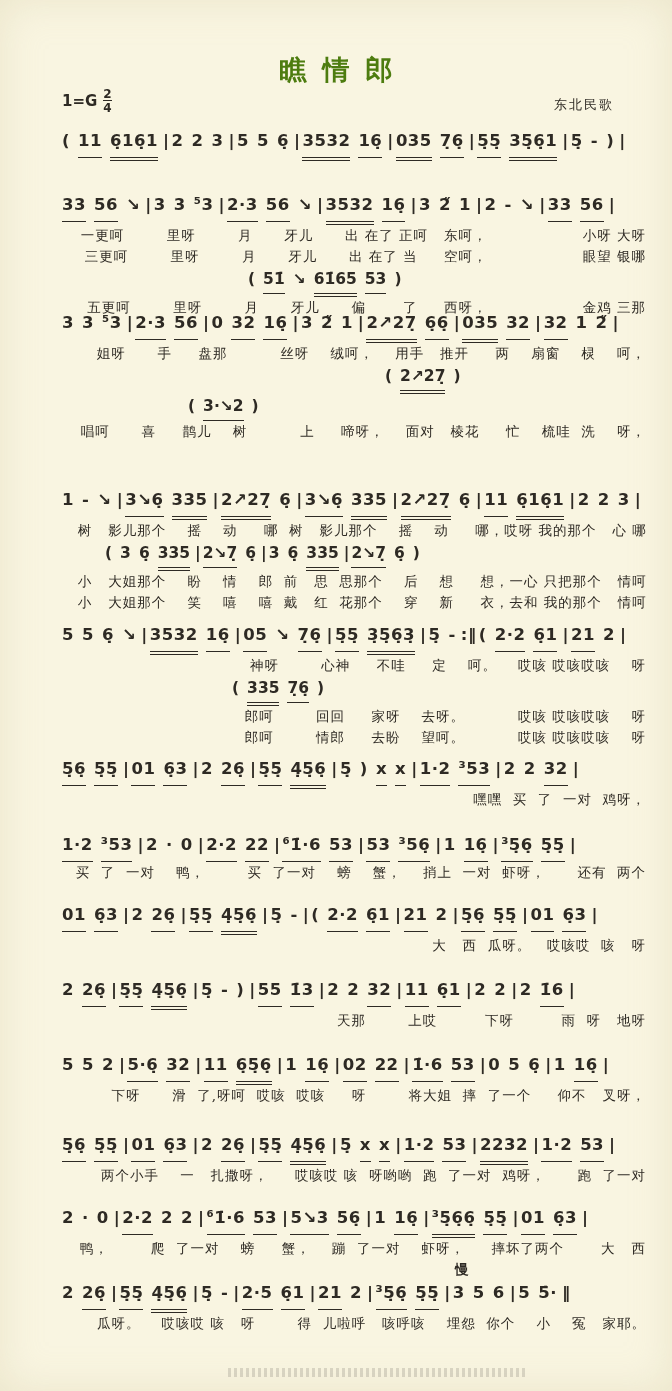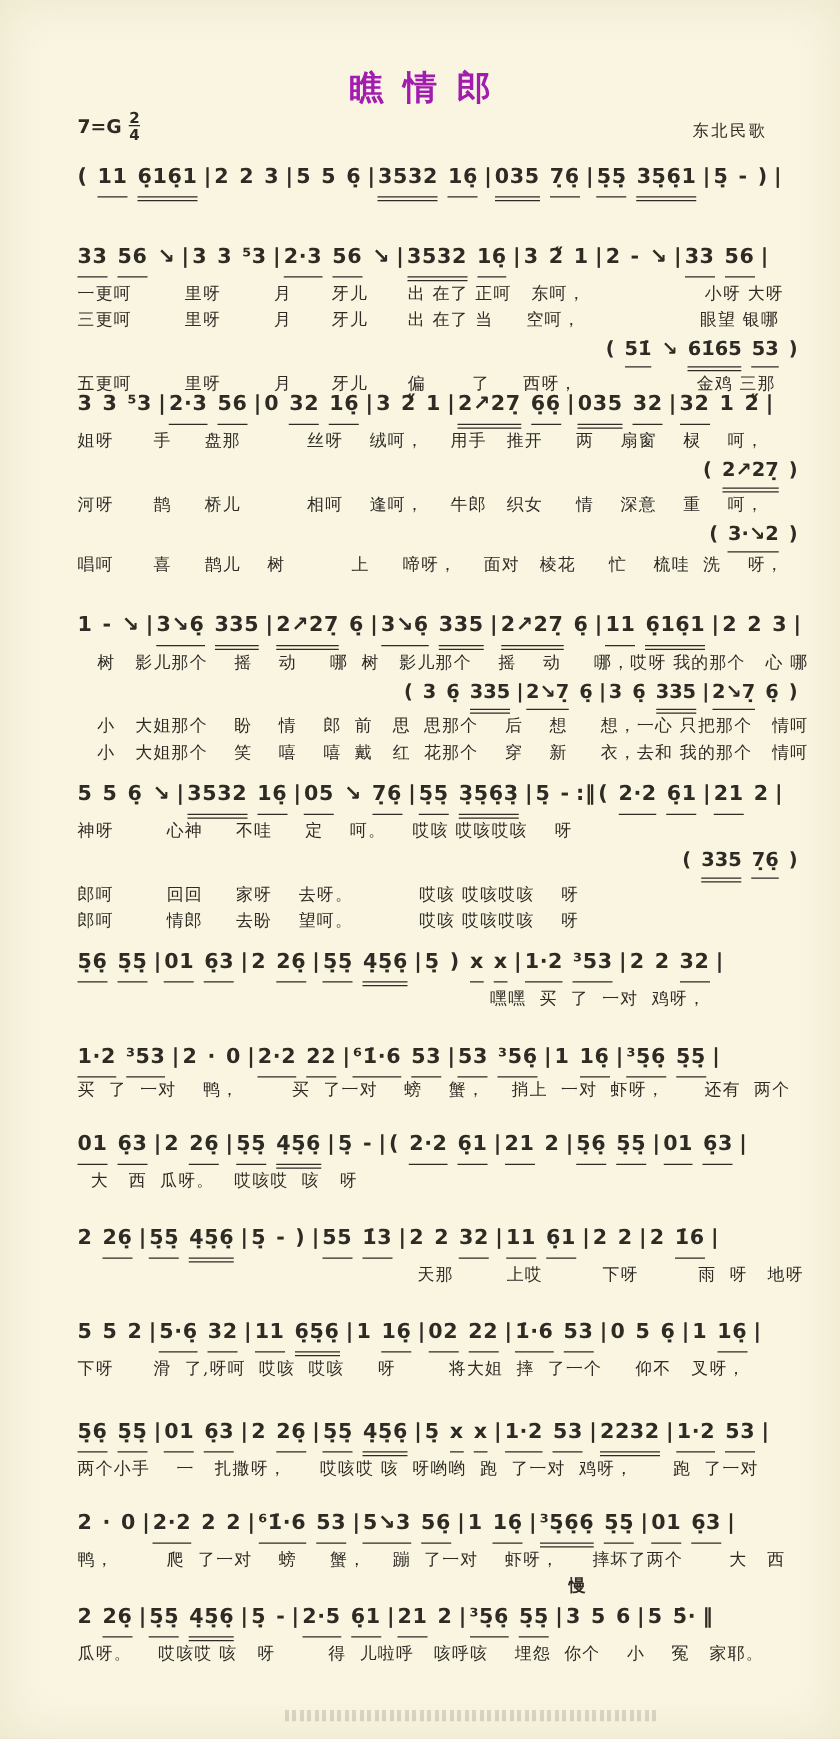--- a/index.html
+++ b/index.html
@@ -13,40 +13,40 @@
           font-weight:bold;font-size:15px;display:flex;align-items:center;gap:6px;}
   .frac{display:inline-flex;flex-direction:column;align-items:center;font-size:12px;line-height:1;}
   .frac .den{border-top:1.4px solid #2e2a24;padding-top:1px;}
   .source{position:absolute;top:96px;right:58px;font-size:13px;letter-spacing:2px;
           font-family:"DejaVu Serif","Liberation Serif",serif;}
   .score{position:absolute;left:0;top:0;width:100%;height:100%;}
   .line{position:absolute;left:62px;right:26px;}
   .nrow{font-family:"DejaVu Sans",sans-serif;font-weight:bold;font-size:16.5px;
         line-height:30px;white-space:nowrap;letter-spacing:.5px;}
   .irow{font-family:"DejaVu Sans",sans-serif;font-weight:bold;font-size:15.5px;
-        line-height:25px;white-space:nowrap;text-align:right;}
+        line-height:25px;white-space:nowrap;}
   .lrow{font-family:"DejaVu Serif","Liberation Serif",serif;font-size:13.5px;
-        line-height:21px;white-space:pre;letter-spacing:1px;}
+        line-height:21px;white-space:pre;letter-spacing:1px;text-align:right;}
   .mrow{font-family:"DejaVu Serif","Liberation Serif",serif;font-size:13.5px;
         font-weight:bold;line-height:18px;}
   .tok{display:inline-block;margin-right:8px;padding-bottom:1px;}
   .u1{border-bottom:1.6px solid #2e2a24;}
   .u2{border-bottom:4.5px double #2e2a24;}
   .bar{border-bottom:none;margin:0 2px 0 -3px;}
   .footer-faint{position:absolute;left:228px;top:1368px;width:300px;height:9px;opacity:.28;
       filter:blur(.6px);
       background:repeating-linear-gradient(90deg,#8a857a 0 3px,transparent 3px 6px);}
 </style>
 </head>
 <body>
 
 <div class="page">
-  <div class="title" style="color: #a21caf;">瞧情郎</div>
+  <div class="title" style="color: #4d7c0f;">瞧情郎</div>
   <div class="keyrow">
-    <span>7=G</span>
+    <span>1=G</span>
     <span class="frac">
       <span class="num">2</span>
       <span class="den">4</span>
     </span>
   </div>
   <div class="source">东北民歌</div>
   <div class="score">
       <div class="line" style="top: 126px;">
         <div class="nrow"><span class="tok">(</span><span class="tok u1">11</span><span class="tok u2">6̣16̣1</span><span class="tok bar">|</span><span class="tok">2</span><span class="tok">2</span><span class="tok">3</span><span class="tok bar">|</span><span class="tok">5</span><span class="tok">5</span><span class="tok">6̣</span><span class="tok bar">|</span><span class="tok u2">3532</span><span class="tok u1">16̣</span><span class="tok bar">|</span><span class="tok u2">035</span><span class="tok u1">7̣6̣</span><span class="tok bar">|</span><span class="tok u1">5̣5̣</span><span class="tok u2">35̣6̣1</span><span class="tok bar">|</span><span class="tok">5̣</span><span class="tok">-</span><span class="tok">)</span><span class="tok bar">|</span></div>
       </div>
@@ -54,21 +54,20 @@
         <div class="nrow"><span class="tok u1">33</span><span class="tok u1">56</span><span class="tok">↘</span><span class="tok bar">|</span><span class="tok">3</span><span class="tok">3</span><span class="tok">⁵3</span><span class="tok bar">|</span><span class="tok u1">2·3</span><span class="tok u1">56</span><span class="tok">↘</span><span class="tok bar">|</span><span class="tok u2">3532</span><span class="tok u1">16̣</span><span class="tok bar">|</span><span class="tok">3</span><span class="tok">2̋</span><span class="tok">1</span><span class="tok bar">|</span><span class="tok">2</span><span class="tok">-</span><span class="tok">↘</span><span class="tok bar">|</span><span class="tok u1">33</span><span class="tok u1">56</span><span class="tok bar">|</span></div>
         <div class="lrow">一更呵        里呀        月      牙儿      出 在了 正呵   东呵，                  小呀 大呀</div>
         <div class="lrow">三更呵        里呀        月      牙儿      出 在了 当     空呵，                  眼望 银哪</div>
         <div class="irow" style="margin-left: 186px;"><span class="tok">(</span><span class="tok u1">51̇</span><span class="tok">↘</span><span class="tok u2">61̇65</span><span class="tok u1">53</span><span class="tok">)</span></div>
         <div class="lrow">五更呵        里呀        月      牙儿      偏       了     西呀，                  金鸡 三那</div>
       </div>
       <div class="line" style="top: 308px;">
         <div class="nrow"><span class="tok">3</span><span class="tok">3</span><span class="tok">⁵3</span><span class="tok bar">|</span><span class="tok u1">2·3</span><span class="tok u1">56</span><span class="tok bar">|</span><span class="tok">0</span><span class="tok u1">32</span><span class="tok u1">16̣</span><span class="tok bar">|</span><span class="tok">3</span><span class="tok">2̋</span><span class="tok">1</span><span class="tok bar">|</span><span class="tok u2">2↗27̣</span><span class="tok u1">6̣6̣</span><span class="tok bar">|</span><span class="tok u2">035</span><span class="tok u1">32</span><span class="tok bar">|</span><span class="tok u1">32</span><span class="tok">1</span><span class="tok">2̋</span><span class="tok bar">|</span></div>
         <div class="lrow">姐呀      手     盘那          丝呀    绒呵，    用手   推开     两    扇窗    棂    呵，</div>
         <div class="irow" style="margin-left: 323px;"><span class="tok">(</span><span class="tok u2">2↗27̣</span><span class="tok">)</span></div>
-        <div class="lrow">河呀      鹊     桥儿          相呵    逢呵，    牛郎   织女     情    深意    重    呵，</div>
         <div class="irow" style="margin-left: 126px;"><span class="tok">(</span><span class="tok u1">3·↘2</span><span class="tok">)</span></div>
         <div class="lrow">唱呵      喜     鹊儿    树          上     啼呀，    面对   棱花     忙    梳哇  洗    呀，</div>
       </div>
       <div class="line" style="top: 485px;">
         <div class="nrow"><span class="tok">1</span><span class="tok">-</span><span class="tok">↘</span><span class="tok bar">|</span><span class="tok u1">3↘6̣</span><span class="tok u2">335</span><span class="tok bar">|</span><span class="tok u2">2↗27̣</span><span class="tok">6̣</span><span class="tok bar">|</span><span class="tok u1">3↘6̣</span><span class="tok u2">335</span><span class="tok bar">|</span><span class="tok u2">2↗27̣</span><span class="tok">6̣</span><span class="tok bar">|</span><span class="tok u1">11</span><span class="tok u2">6̣16̣1</span><span class="tok bar">|</span><span class="tok">2</span><span class="tok">2</span><span class="tok">3</span><span class="tok bar">|</span></div>
         <div class="lrow">   树   影儿那个    摇    动     哪  树   影儿那个    摇    动     哪，哎呀 我的那个   心 哪</div>
         <div class="irow" style="margin-left: 43px;"><span class="tok">(</span><span class="tok">3</span><span class="tok">6̣</span><span class="tok u2">335</span><span class="tok bar">|</span><span class="tok u1">2↘7̣</span><span class="tok">6̣</span><span class="tok bar">|</span><span class="tok">3</span><span class="tok">6̣</span><span class="tok u2">335</span><span class="tok bar">|</span><span class="tok u1">2↘7̣</span><span class="tok">6̣</span><span class="tok">)</span></div>
         <div class="lrow">   小   大姐那个    盼    情    郎  前   思  思那个    后    想     想，一心 只把那个   情呵</div>
         <div class="lrow">   小   大姐那个    笑    嘻    嘻  戴   红  花那个    穿    新     衣，去和 我的那个   情呵</div>
       </div>

